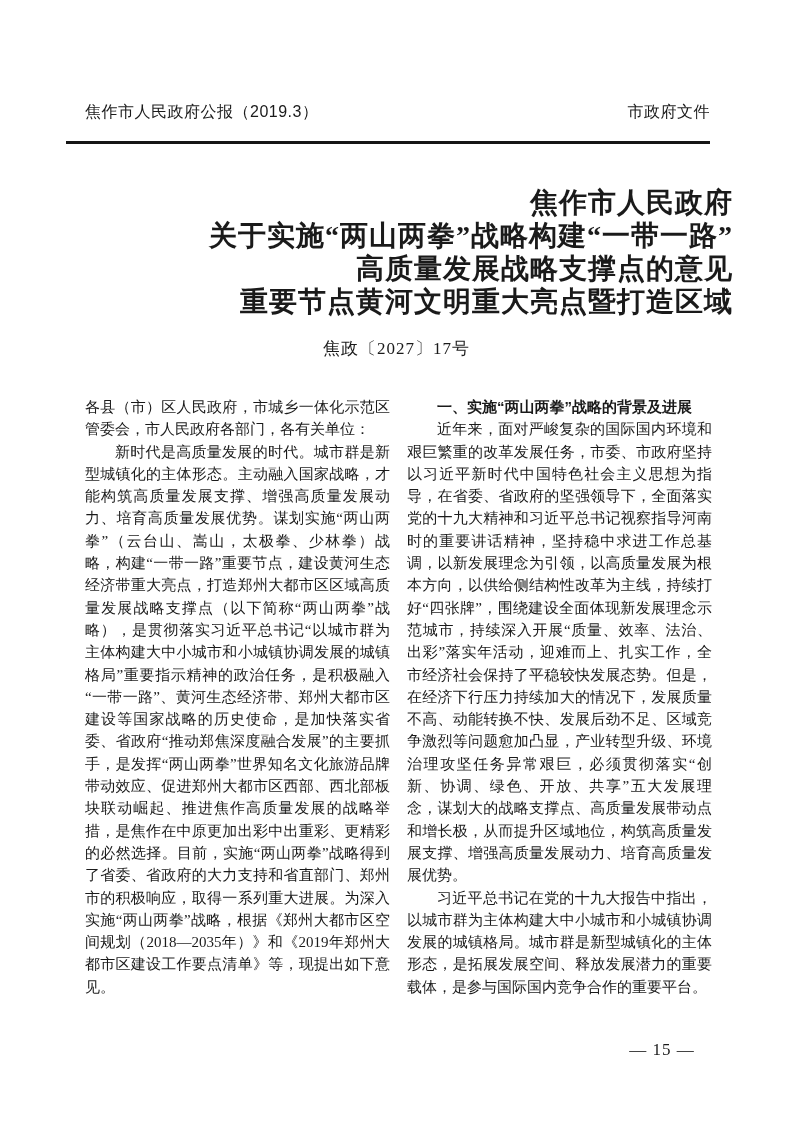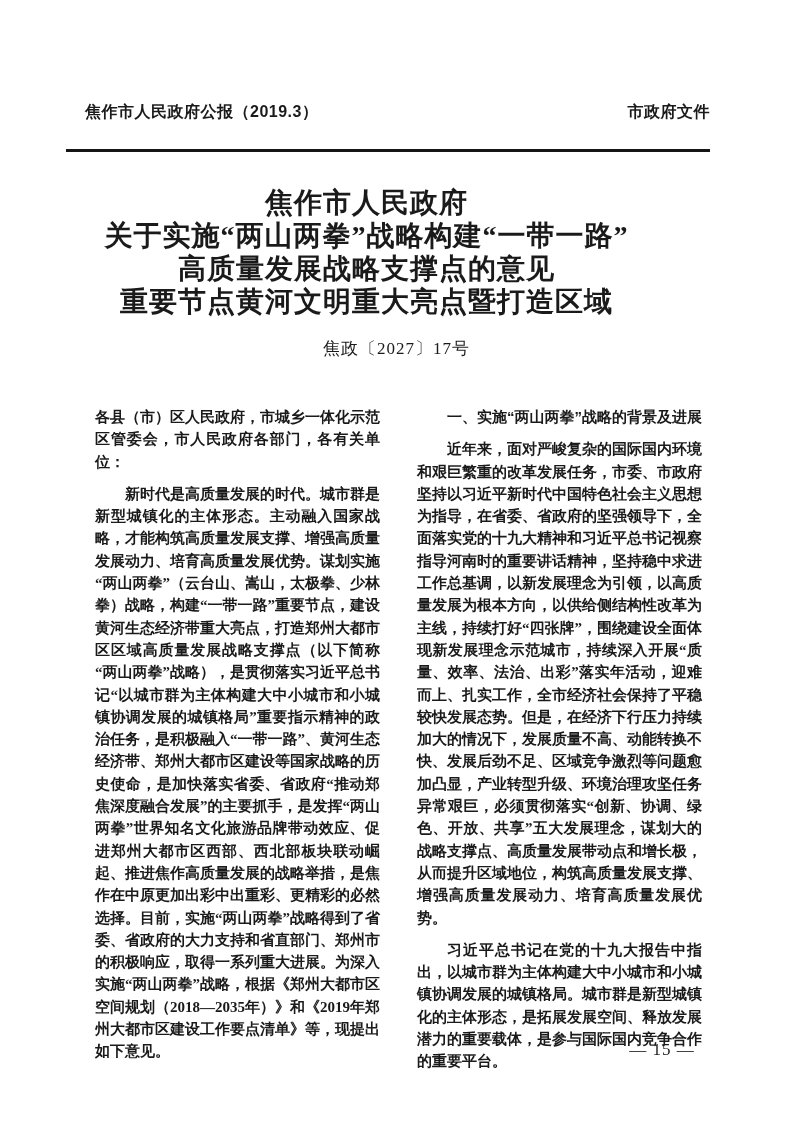--- a/index.html
+++ b/index.html
@@ -19,34 +19,34 @@
   
   .running-head {
     position: absolute;
     top: 102px;
     left: 66px;
     width: 644px;
     display: flex;
     justify-content: space-between;
     align-items: flex-start;
     border-bottom: 3px solid #151515;
-    padding-bottom: 26px;
+    padding-bottom: 18px;
     font-family: "Liberation Sans", "DejaVu Sans", sans-serif;
-    font-weight: bold;
+    font-weight: normal;
     font-size: 16px;
     letter-spacing: 0.5px;
   }
   .running-head .head-left { margin-left: 19px; }
   
   .doc-title {
     position: absolute;
     top: 186px;
     left: 0;
     width: 733px;
-    text-align: center;
+    text-align: right;
     font-weight: bold;
     font-size: 28px;
     line-height: 33px;
     letter-spacing: 1px;
     font-family: "Liberation Serif", "DejaVu Serif", serif;
   }
   
   .doc-number {
     position: absolute;
     top: 337px;
@@ -66,22 +66,21 @@
     gap: 17px;
   }
   .col {
     width: 305px;
     font-size: 15px;
     line-height: 22.3px;
     text-align: justify;
     text-justify: inter-ideograph;
   }
   .col p {
-    margin: 10px;
-    font-weight: bold;
+    margin: 0;
   }
   .indent { text-indent: 2em; }
   .section-heading {
     font-family: "Liberation Sans", "DejaVu Sans", sans-serif;
     font-weight: bold;
     text-indent: 2em;
   }
   
   .page-number {
     position: absolute;

